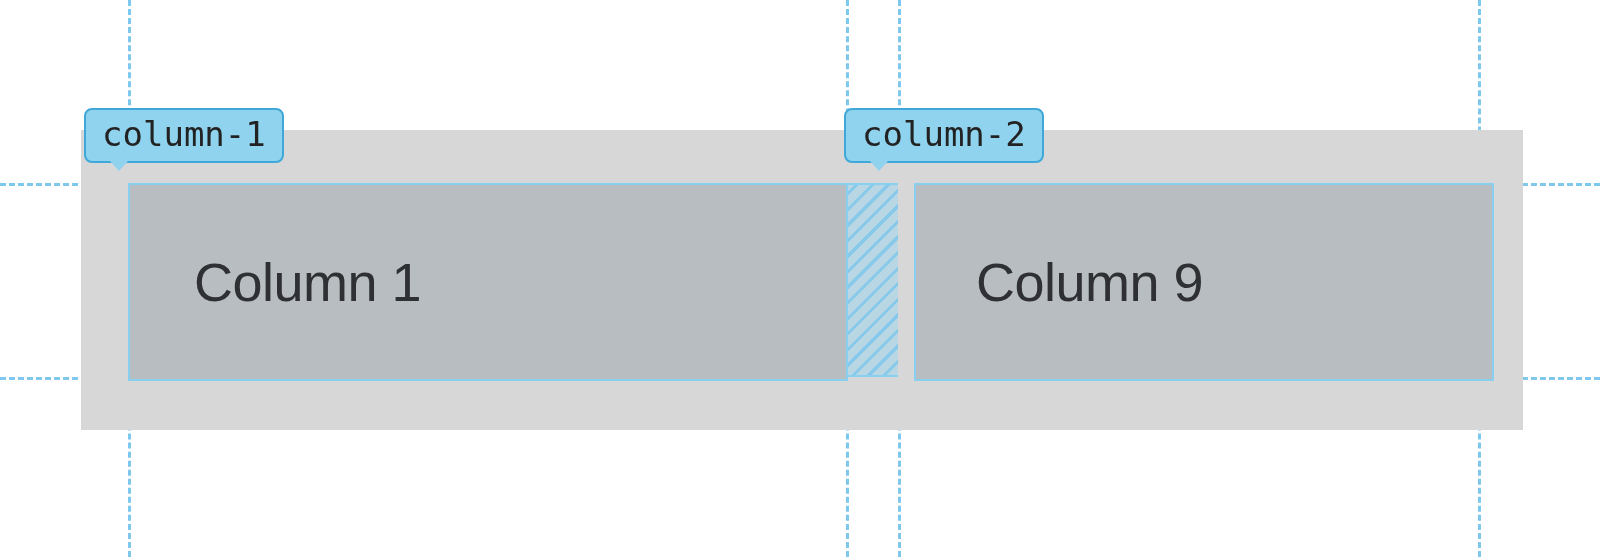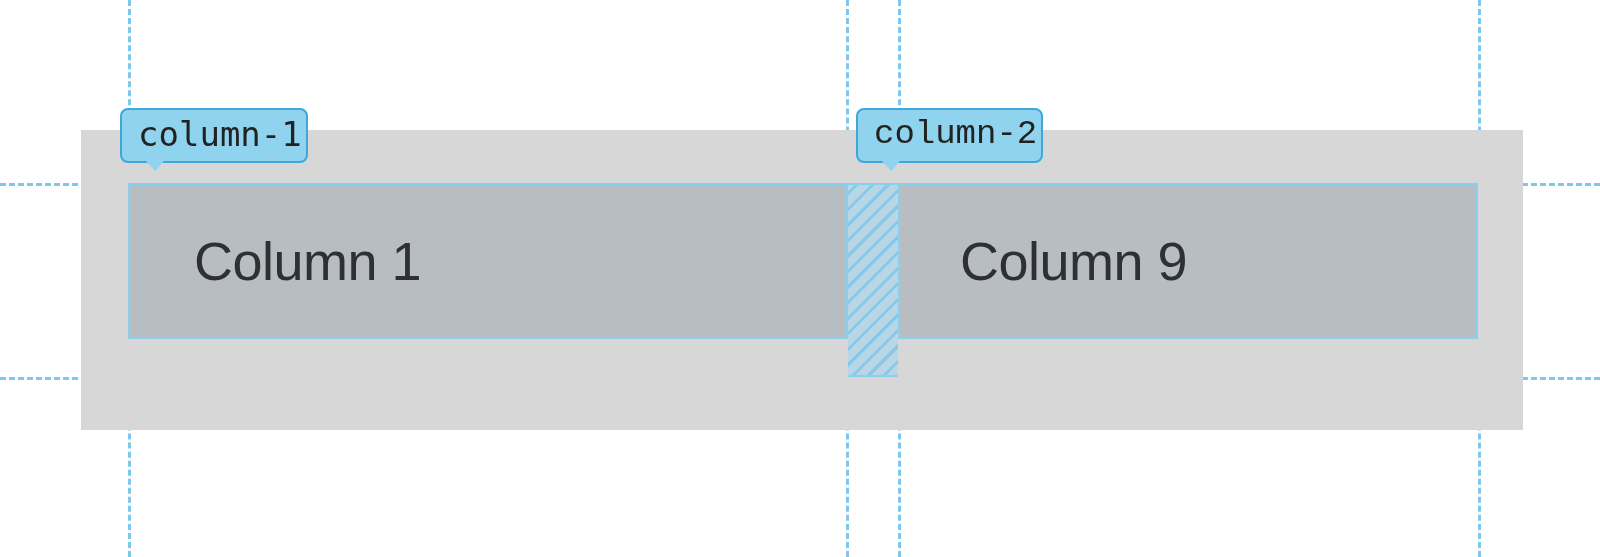--- a/index.html
+++ b/index.html
@@ -41,24 +41,24 @@
     background: #d7d7d7;
     box-sizing: border-box;
   }
 
   
   .grid {
     position: absolute;
     left: 47px;
     top: 53px;
     width: 1350px;  
-    height: 156px;
+    height: 198px;
     display: grid;
     grid-template-columns: 720px 580px;
-    column-gap: 50px;
+    column-gap: 66px;
   }
 
   .cell {
     background: #b7bdc1;
     border: 2px solid #88cff0;
     box-sizing: border-box;
     display: flex;
     align-items: center;
     padding-left: 64px;
     font-size: 54px;
@@ -89,27 +89,26 @@
     box-sizing: border-box;
   }
 
   
   .badge {
     position: absolute;
     top: 108px;
     background: #8fd3ef;
     border: 2px solid #3fa8d8;
     border-radius: 8px;
-    padding: 4px 4px 6px 16px;
+    padding: 4px 16px 6px 16px;
     font-family: "SF Mono", ui-monospace, Menlo, Consolas, monospace;
     font-size: 34px;
     color: #222;
     line-height: 1.2;
     box-sizing: border-box;
-    margin-left: 36px;
   }
   .badge .tail {
     position: absolute;
     bottom: -10px;
     left: 24px;
     width: 0; height: 0;
     border-left: 9px solid transparent;
     border-right: 9px solid transparent;
     border-top: 10px solid #8fd3ef;
   }
@@ -118,21 +117,21 @@
     position: absolute;
     top: -12px;
     left: -11px;
     width: 0; height: 0;
     border-left: 11px solid transparent;
     border-right: 11px solid transparent;
     border-top: 12px solid #3fa8d8;
     z-index: -1;
   }
   .badge.b1 { left: 84px; }
-  .badge.b2 { left: 820px; font-family: Liberation Mono, monospace; }
+  .badge.b2 { left: 844px; }
 </style>
 </head>
 <body>
 
 <div class="guide h" style="top:183px"></div>
 <div class="guide h" style="top:377px"></div>
 
 <div class="guide v" style="left:128px"></div>
 <div class="guide v" style="left:846px"></div>
 <div class="guide v" style="left:898px"></div>

